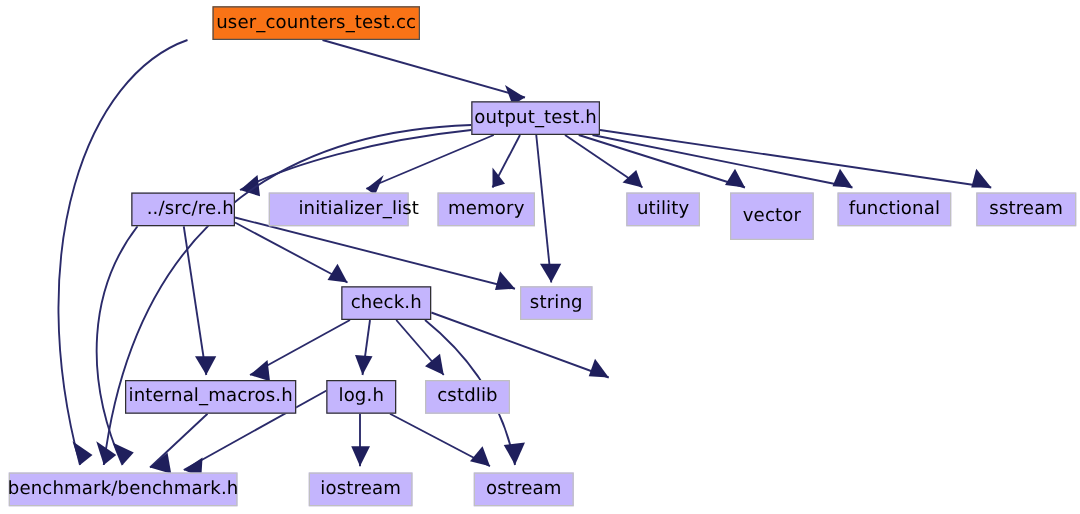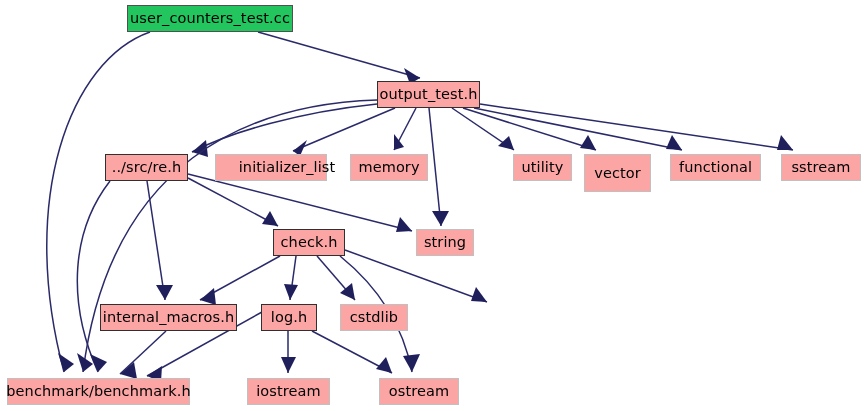--- a/index.html
+++ b/index.html
@@ -26,31 +26,32 @@
     position: absolute;
     box-sizing: border-box;
     display: flex;
     align-items: center;
     justify-content: center;
     white-space: nowrap;
     font-size: 14.5px;
     color: #000000;
     line-height: 1;
     letter-spacing: 0.1px;
-    background: #fca5a5;
+    background: #c4b5fd;
   }
   .node-sys {
     border: 1px solid #c0c0c0;
   }
   .node-hdr {
     border: 1.6px solid #303030;
   }
   .node-root {
     border: 1.6px solid #505050;
-    background: #22c55e;
+    background: #f97316;
+    margin-left: 43px;
   }
   .node-label {
     pointer-events: none;
   }
   .edge-path {
     fill: none;
     stroke: #2a2a6a;
     stroke-width: 1.5;
   }
   .edge-head {
@@ -111,30 +112,30 @@
       <path class="edge-head" d="M 288,373 L 281,357 L 296,357 Z" fill="#1f1f5c"></path>
       <path class="edge-path" d="M 312,331 L 392,373" stroke="#2a2a6a"></path>
       <path class="edge-head" d="M 392,373 L 376,369 L 386,357 Z" fill="#1f1f5c"></path>
     </svg>
 <div class="node node-root" style="left: 127px; top: 5px; width: 166px; height: 27px;">
       <span class="node-label">user_counters_test.cc</span>
     </div>
     <div class="node node-hdr" style="left: 377px; top: 81px; width: 103px; height: 27px;">
       <span class="node-label">output_test.h</span>
     </div>
-    <div class="node node-hdr" style="left: 105px; top: 154px; width: 83px; height: 27px;">
+    <div class="node node-hdr" style="left: 105px; top: 154px; width: 83px; height: 27px; justify-content: flex-end;">
       <span class="node-label">../src/re.h</span>
     </div>
     <div class="node node-sys" style="left: 215px; top: 154px; width: 112px; height: 27px; padding-left: 32px;">
       <span class="node-label">initializer_list</span>
     </div>
     <div class="node node-sys" style="left: 350px; top: 154px; width: 78px; height: 27px;">
       <span class="node-label">memory</span>
     </div>
-    <div class="node node-sys" style="left: 513px; top: 154px; width: 59px; height: 27px;">
+    <div class="node node-sys" style="left: 501px; top: 154px; width: 59px; height: 27px;">
       <span class="node-label">utility</span>
     </div>
     <div class="node node-sys" style="left: 584px; top: 154px; width: 67px; height: 38px;">
       <span class="node-label">vector</span>
     </div>
     <div class="node node-sys" style="left: 670px; top: 154px; width: 91px; height: 27px;">
       <span class="node-label">functional</span>
     </div>
     <div class="node node-sys" style="left: 781px; top: 154px; width: 80px; height: 27px;">
       <span class="node-label">sstream</span>

